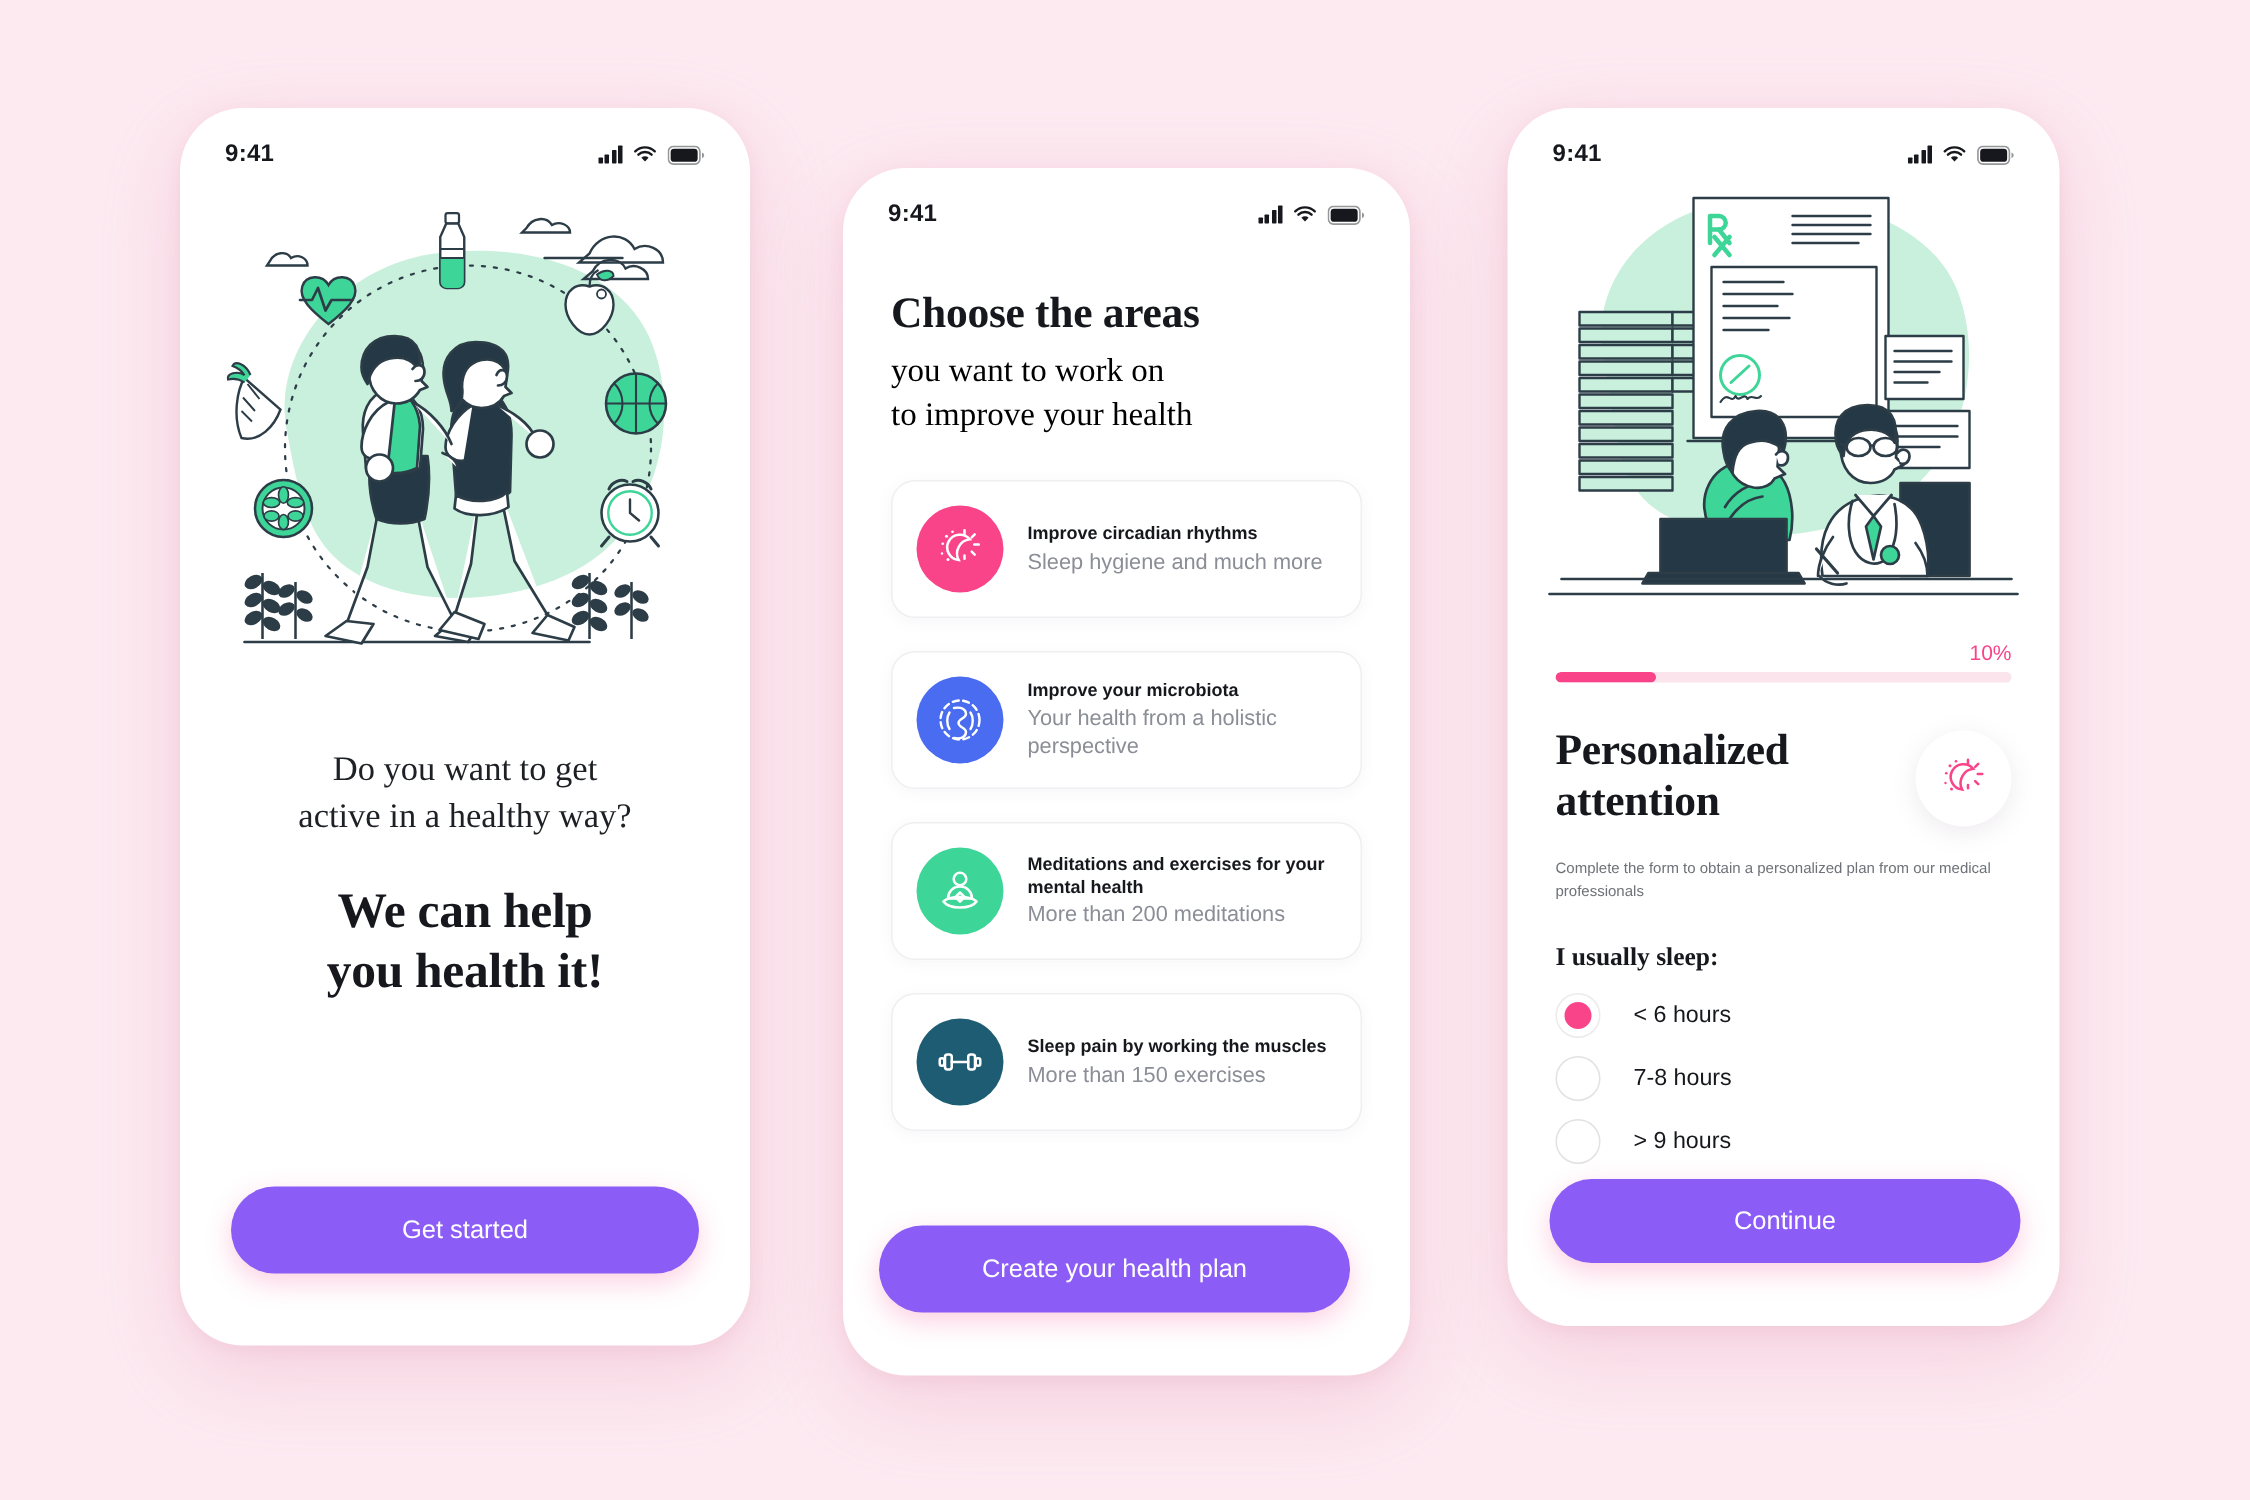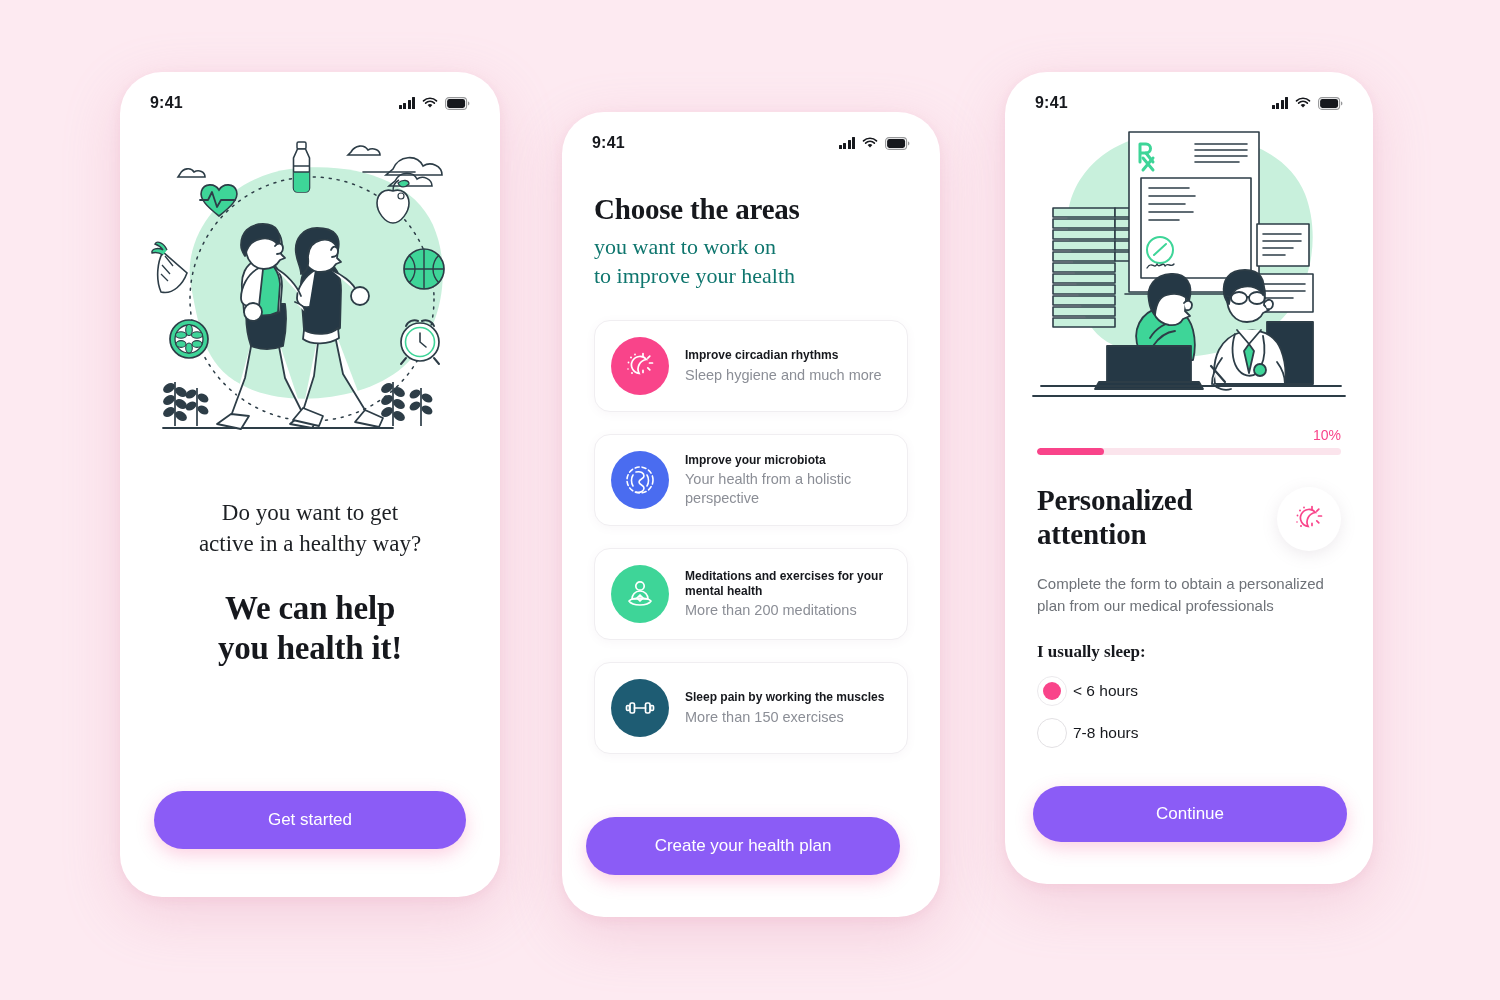--- a/index.html
+++ b/index.html
@@ -66,21 +66,21 @@
     margin-top: 28px; letter-spacing: -0.2px;
   }
   #get-started-button {
     position: absolute; left: 34px; bottom: 48px;
     width: 312px; height: 58px;
   }
 
   
   .p2-body { padding: 36px 32px 0 32px; }
   .p2-title { font-size: 29px; font-weight: bold; color: #16181d; line-height: 1.18; letter-spacing: -0.2px;}
-  .p2-subtitle { font-size: 22px; color: #0f766e; line-height: 1.32; margin-top: 6px; }
+  .p2-subtitle { font-size: 22px; color: #000000; line-height: 1.32; margin-top: 6px; }
 
   .card-list { margin-top: 30px; display: flex; flex-direction: column; gap: 22px; }
   .card {
     display: flex; align-items: center; gap: 16px;
     background: #fff;
     border: 1px solid #f0eef1;
     border-radius: 16px;
     padding: 16px 16px;
     box-shadow: 0 2px 10px rgba(120,100,120,0.055);
     min-height: 92px;
@@ -110,25 +110,25 @@
   .progress-fill { height: 100%; border-radius: 6px; background: #f9448a; }
 
   .p3-heading-row { display: flex; align-items: flex-start; justify-content: space-between; margin-top: 28px; }
   .p3-title { font-size: 29px; font-weight: bold; color: #16181d; line-height: 1.18; letter-spacing: -0.2px; }
   .badge-circle {
     flex: 0 0 auto; width: 64px; height: 64px; border-radius: 50%;
     background: #fff; box-shadow: 0 4px 16px rgba(150,130,150,0.16);
     display: flex; align-items: center; justify-content: center;
     margin-top: 4px;
   }
-  .p3-desc { font-size: 15px; color: #6e7278; line-height: 1.42; margin-top: 22px; }
+  .p3-desc { font-size: 10px; color: #6e7278; line-height: 1.42; margin-top: 22px; }
   .p3-question { font-size: 17px; font-weight: bold; color: #16181d; margin-top: 26px; }
 
   .radio-list { margin-top: 14px; display: flex; flex-direction: column; gap: 12px; }
-  .radio-row { display: flex; align-items: center; gap: 6px; cursor: pointer; }
+  .radio-row { display: flex; align-items: center; gap: 22px; cursor: pointer; }
   .radio-dot {
     width: 30px; height: 30px; border-radius: 50%;
     border: 1.6px solid #e3e1e4; background: #fff;
     display: flex; align-items: center; justify-content: center;
     flex: 0 0 auto;
   }
   .radio-dot.selected { border-color: #eceaed; }
   .radio-dot.selected::after {
     content: ""; width: 18px; height: 18px; border-radius: 50%; background: #f9448a;
   }
@@ -624,19 +624,23 @@
 
       <div class="radio-list">
         <label class="radio-row">
           <span class="radio-dot selected"></span>
           <span class="radio-label">&lt; 6 hours</span>
         </label>
         <label class="radio-row">
           <span class="radio-dot"></span>
           <span class="radio-label">7-8 hours</span>
         </label>
+        <label class="radio-row">
+          <span class="radio-dot"></span>
+          <span class="radio-label">&gt; 9 hours</span>
+        </label>
       </div>
     </div>
 
     <button class="cta" id="continue-button">Continue</button>
   </div>
 
 </div>
 
 </body></html>

